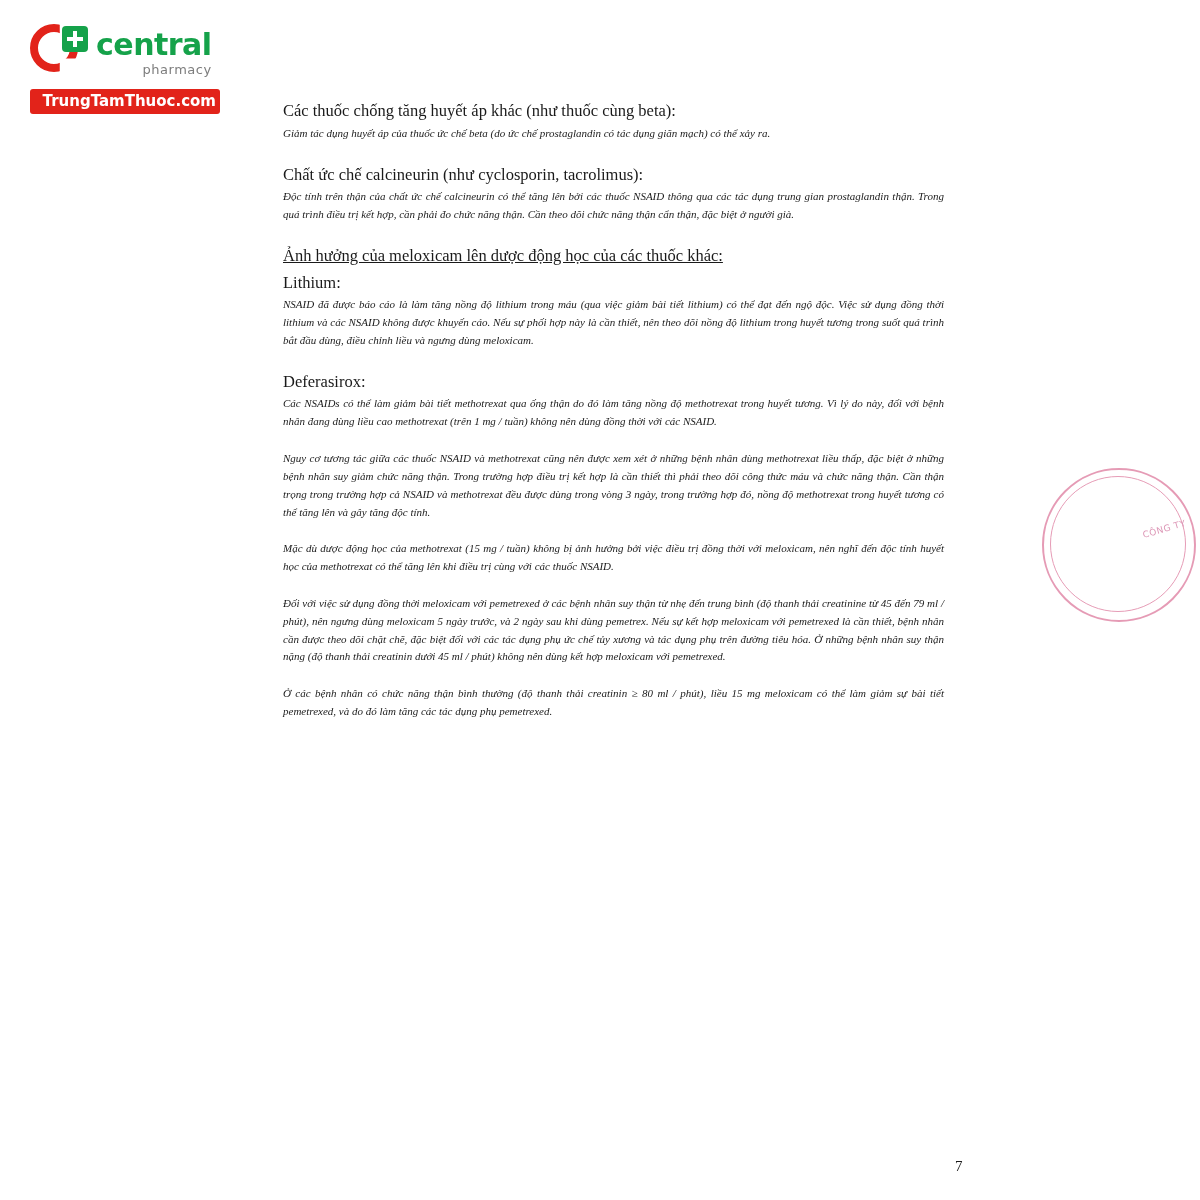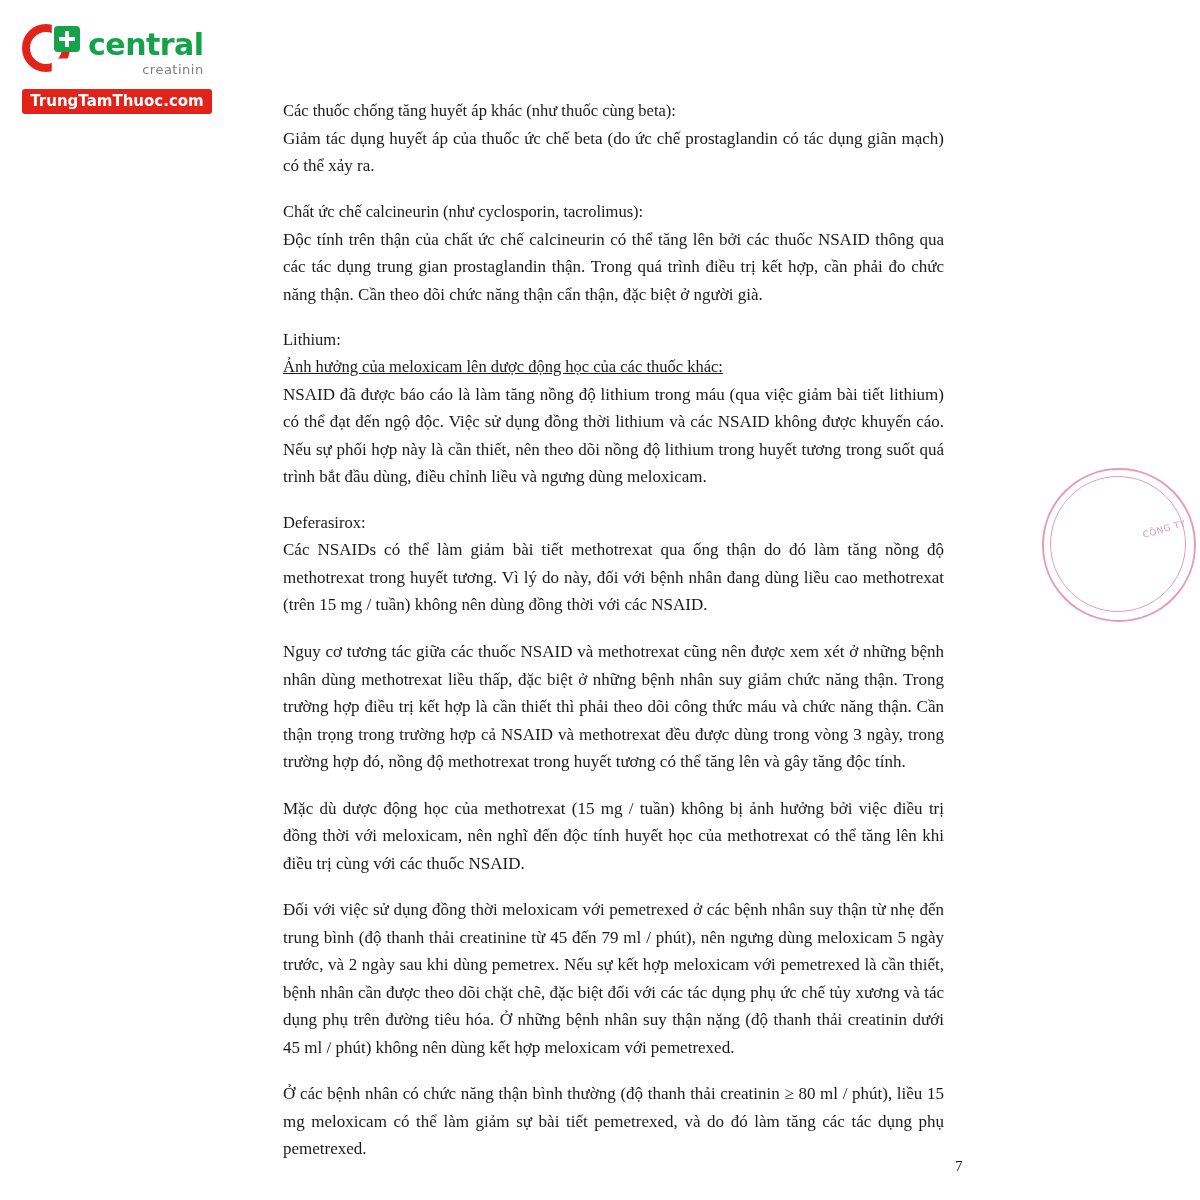--- a/index.html
+++ b/index.html
@@ -13,21 +13,21 @@
     font-family: "Liberation Serif", serif;
     color: #1a1a1a;
     position: relative;
     overflow: hidden;
   }
 
   
   .logo-block {
     position: absolute;
     top: 24px;
-    left: 22px;
+    left: 30px;
     width: 210px;
   }
   .logo-row {
     display: flex;
     align-items: center;
     gap: 8px;
   }
   .logo-mark {
     width: 58px;
     height: 58px;
@@ -90,39 +90,40 @@
     margin-top: 3px;
     letter-spacing: 0.5px;
   }
   .logo-banner {
     margin-top: 7px;
     background: #e2231a;
     color: #ffffff;
     font-family: "DejaVu Sans", sans-serif;
     font-size: 15px;
     font-weight: bold;
-    text-align: center;
+    text-align: right;
     padding: 3px 4px 4px 4px;
     border-radius: 3px;
     width: 182px;
   }
 
   
   .page {
     position: absolute;
     left: 283px;
     top: 98px;
     width: 676px;
   }
   .para {
-    font-size: 17px;
+    font-size: 11px;
     line-height: 1.62;
     text-align: justify;
     margin: 0 15px 19px 0;
     hyphens: none;
+    font-style: italic;
   }
   .heading {
     font-size: 16.5px;
     line-height: 1.62;
     margin: 0;
   }
   .heading.underline {
     text-decoration: underline;
   }
 
@@ -178,41 +179,41 @@
 <body>
 
 <div class="logo-block">
   <div class="logo-row">
     <div class="logo-mark">
       <div class="ring"></div>
       <div class="cross-box"></div>
     </div>
     <div class="logo-text">
       <div class="logo-name">central</div>
-      <div class="logo-sub">creatinin</div>
+      <div class="logo-sub">pharmacy</div>
     </div>
   </div>
   <div class="logo-banner">TrungTamThuoc.com</div>
 </div>
 
 <div class="page">
 
   <div class="heading">Các thuốc chống tăng huyết áp khác (như thuốc cùng beta):</div>
   <p class="para">Giảm tác dụng huyết áp của thuốc ức chế beta (do ức chế prostaglandin có tác dụng giãn mạch) có thể xảy ra.</p>
 
   <div class="heading">Chất ức chế calcineurin (như cyclosporin, tacrolimus):</div>
   <p class="para">Độc tính trên thận của chất ức chế calcineurin có thể tăng lên bởi các thuốc NSAID thông qua các tác dụng trung gian prostaglandin thận. Trong quá trình điều trị kết hợp, cần phải đo chức năng thận. Cần theo dõi chức năng thận cẩn thận, đặc biệt ở người già.</p>
 
 
+  <div class="heading underline">Ảnh hưởng của meloxicam lên dược động học của các thuốc khác:</div>
   <div class="heading">Lithium:</div>
-  <div class="heading underline">Ảnh hưởng của meloxicam lên dược động học của các thuốc khác:</div>
   <p class="para">NSAID đã được báo cáo là làm tăng nồng độ lithium trong máu (qua việc giảm bài tiết lithium) có thể đạt đến ngộ độc. Việc sử dụng đồng thời lithium và các NSAID không được khuyến cáo. Nếu sự phối hợp này là cần thiết, nên theo dõi nồng độ lithium trong huyết tương trong suốt quá trình bắt đầu dùng, điều chỉnh liều và ngưng dùng meloxicam.</p>
 
   <div class="heading">Deferasirox:</div>
-  <p class="para">Các NSAIDs có thể làm giảm bài tiết methotrexat qua ống thận do đó làm tăng nồng độ methotrexat trong huyết tương. Vì lý do này, đối với bệnh nhân đang dùng liều cao methotrexat (trên 15 mg / tuần) không nên dùng đồng thời với các NSAID.</p>
+  <p class="para">Các NSAIDs có thể làm giảm bài tiết methotrexat qua ống thận do đó làm tăng nồng độ methotrexat trong huyết tương. Vì lý do này, đối với bệnh nhân đang dùng liều cao methotrexat (trên 1 mg / tuần) không nên dùng đồng thời với các NSAID.</p>
   <p class="para">Nguy cơ tương tác giữa các thuốc NSAID và methotrexat cũng nên được xem xét ở những bệnh nhân dùng methotrexat liều thấp, đặc biệt ở những bệnh nhân suy giảm chức năng thận. Trong trường hợp điều trị kết hợp là cần thiết thì phải theo dõi công thức máu và chức năng thận. Cần thận trọng trong trường hợp cả NSAID và methotrexat đều được dùng trong vòng 3 ngày, trong trường hợp đó, nồng độ methotrexat trong huyết tương có thể tăng lên và gây tăng độc tính.</p>
   <p class="para">Mặc dù dược động học của methotrexat (15 mg / tuần) không bị ảnh hưởng bởi việc điều trị đồng thời với meloxicam, nên nghĩ đến độc tính huyết học của methotrexat có thể tăng lên khi điều trị cùng với các thuốc NSAID.</p>
 
   <p class="para">Đối với việc sử dụng đồng thời meloxicam với pemetrexed ở các bệnh nhân suy thận từ nhẹ đến trung bình (độ thanh thải creatinine từ 45 đến 79 ml / phút), nên ngưng dùng meloxicam 5 ngày trước, và 2 ngày sau khi dùng pemetrex. Nếu sự kết hợp meloxicam với pemetrexed là cần thiết, bệnh nhân cần được theo dõi chặt chẽ, đặc biệt đối với các tác dụng phụ ức chế tủy xương và tác dụng phụ trên đường tiêu hóa. Ở những bệnh nhân suy thận nặng (độ thanh thải creatinin dưới 45 ml / phút) không nên dùng kết hợp meloxicam với pemetrexed.</p>
   <p class="para">Ở các bệnh nhân có chức năng thận bình thường (độ thanh thải creatinin ≥ 80 ml / phút), liều 15 mg meloxicam có thể làm giảm sự bài tiết pemetrexed, và do đó làm tăng các tác dụng phụ pemetrexed.</p>
 
 </div>
 
 <div class="stamp">
   <div class="arc"></div>

